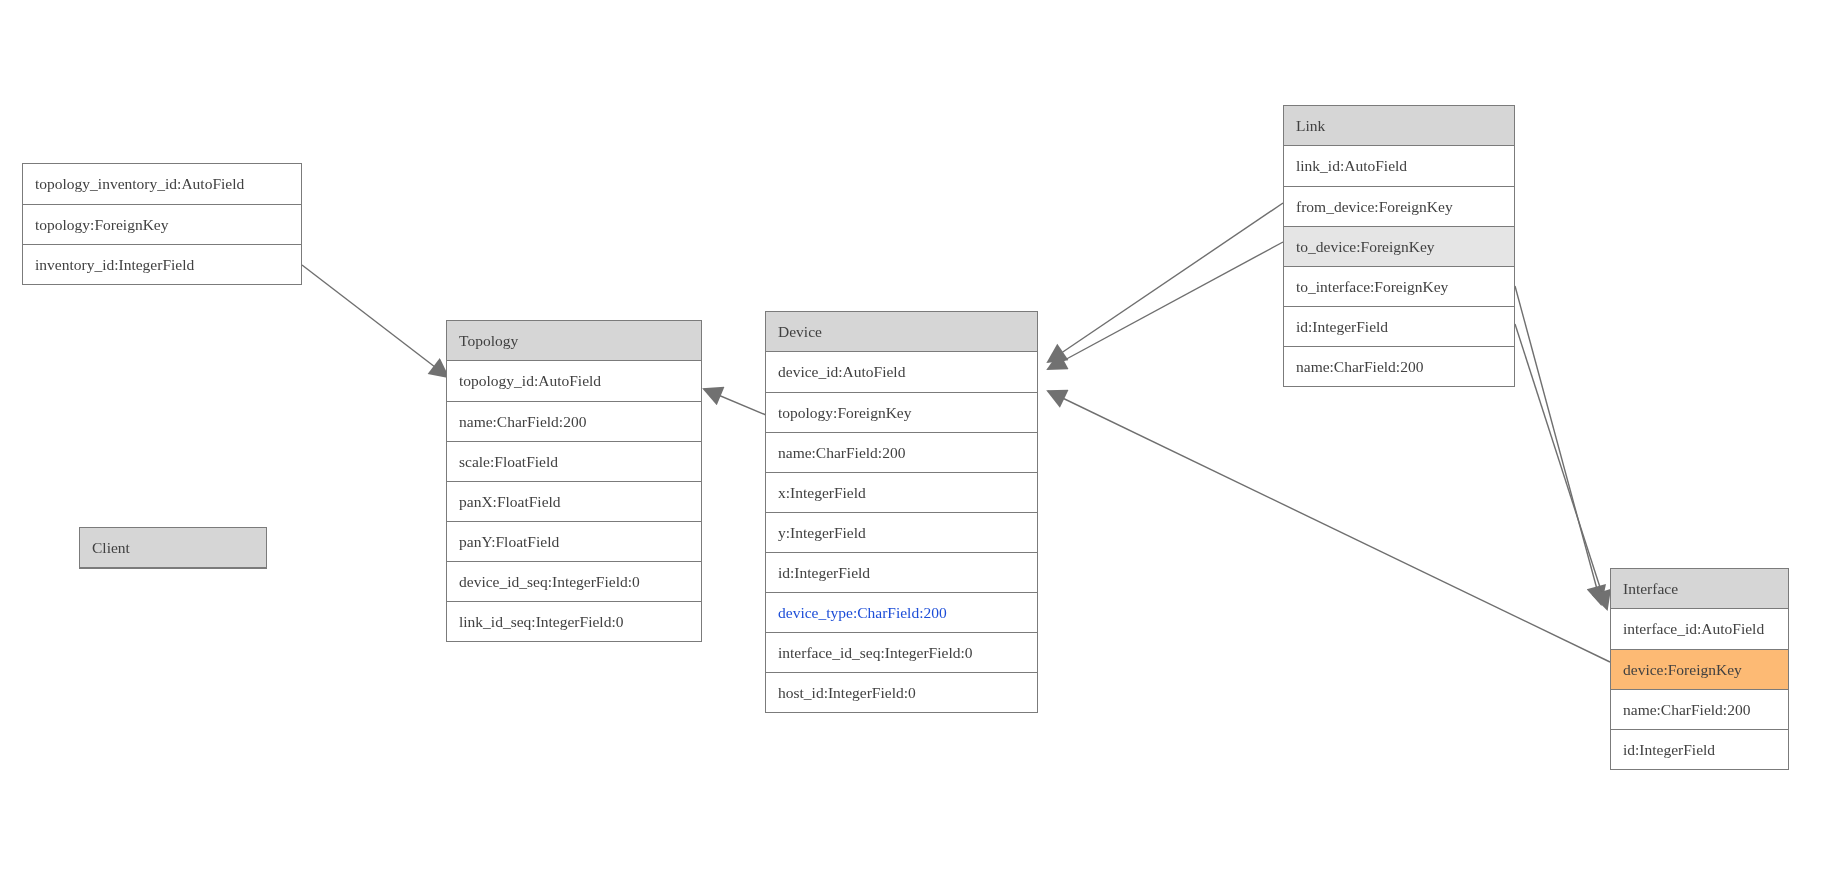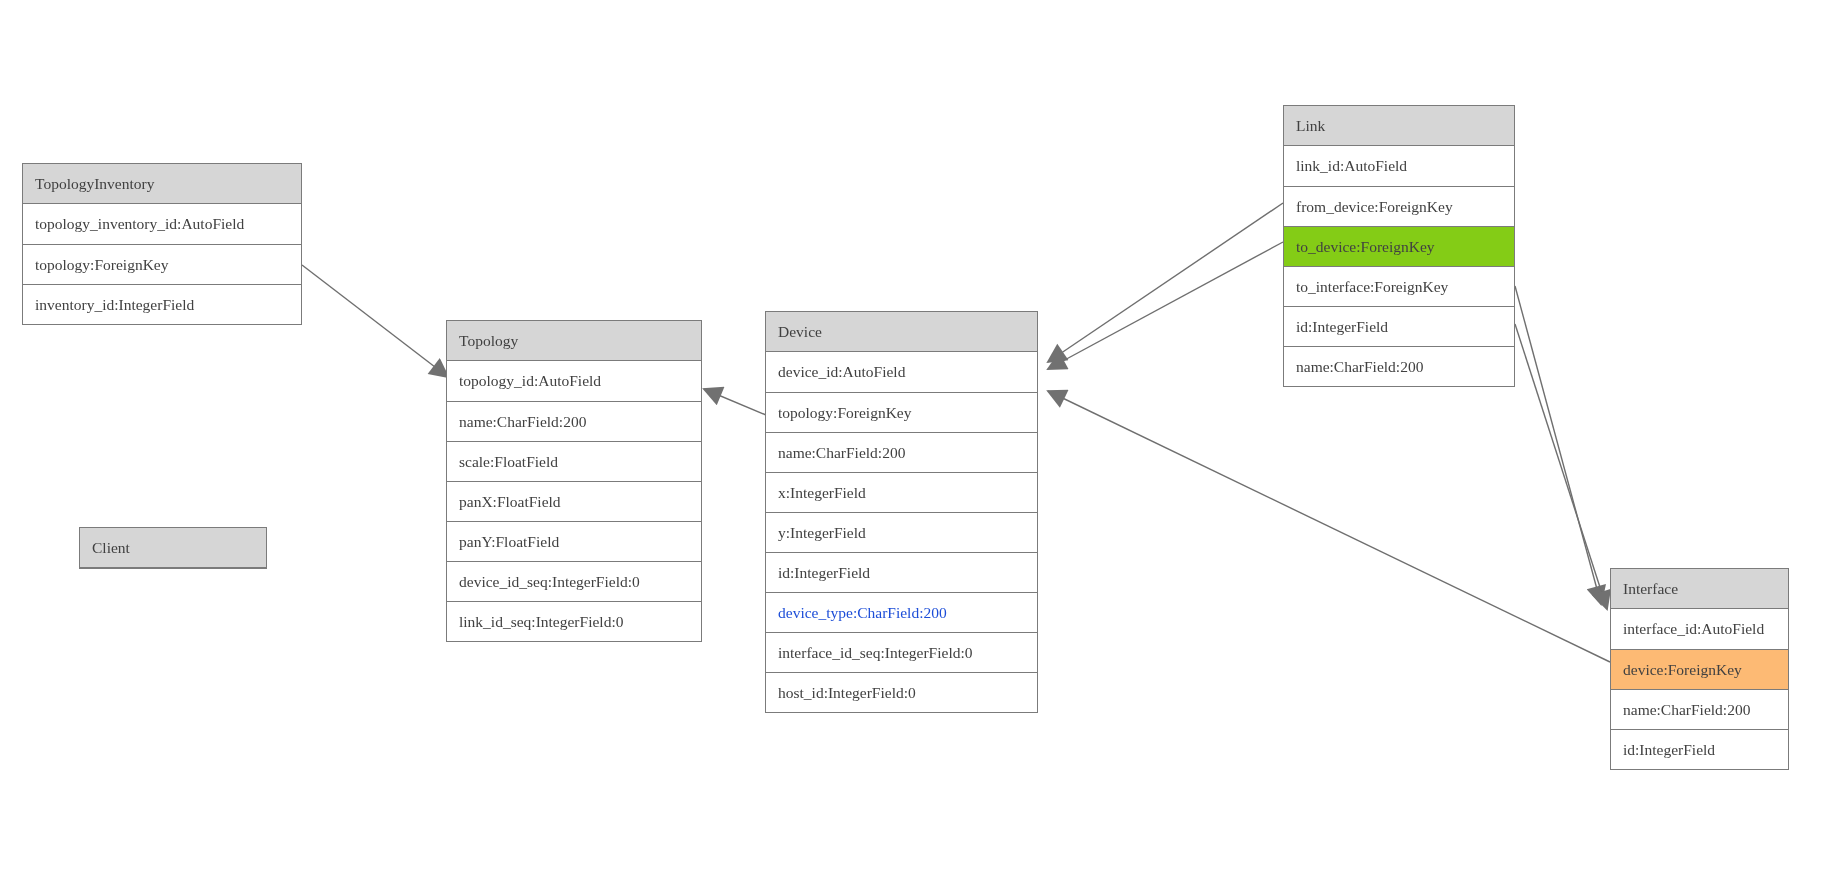--- a/index.html
+++ b/index.html
@@ -55,21 +55,20 @@
       </defs>
       <line x1="302" y1="265" x2="448" y2="377" stroke="#6f6f6f" stroke-width="1.4" marker-end="url(#arrowhead)"></line>
       <line x1="766" y1="415" x2="704" y2="389" stroke="#6f6f6f" stroke-width="1.4" marker-end="url(#arrowhead)"></line>
       <line x1="1283" y1="203" x2="1048" y2="362" stroke="#6f6f6f" stroke-width="1.4" marker-end="url(#arrowhead)"></line>
       <line x1="1283" y1="242" x2="1048" y2="369" stroke="#6f6f6f" stroke-width="1.4" marker-end="url(#arrowhead)"></line>
       <line x1="1610" y1="662" x2="1048" y2="391" stroke="#6f6f6f" stroke-width="1.4" marker-end="url(#arrowhead)"></line>
       <line x1="1515" y1="286" x2="1601" y2="604" stroke="#6f6f6f" stroke-width="1.4" marker-end="url(#arrowhead)"></line>
       <line x1="1515" y1="324" x2="1607" y2="609" stroke="#6f6f6f" stroke-width="1.4" marker-end="url(#arrowhead)"></line>
     </svg>
     <div class="entity" style="left: 22px; top: 163px; width: 280px; border-color: rgb(123, 123, 123);">
-      <div class="entity-header" style="background: rgb(214, 214, 214); color: rgb(65, 65, 65); border-bottom-color: rgb(123, 123, 123);">TopologyInventory</div>
       <div class="entity-field" style="background: rgb(255, 255, 255); color: rgb(65, 65, 65); border-top-color: rgb(123, 123, 123);">topology_inventory_id:AutoField</div>
       <div class="entity-field" style="background: rgb(255, 255, 255); color: rgb(65, 65, 65); border-top-color: rgb(123, 123, 123);">topology:ForeignKey</div>
       <div class="entity-field" style="background: rgb(255, 255, 255); color: rgb(65, 65, 65); border-top-color: rgb(123, 123, 123);">inventory_id:IntegerField</div>
     </div>
     <div class="entity" style="left: 446px; top: 320px; width: 256px; border-color: rgb(123, 123, 123);">
       <div class="entity-header" style="background: rgb(214, 214, 214); color: rgb(65, 65, 65); border-bottom-color: rgb(123, 123, 123);">Topology</div>
       <div class="entity-field" style="background: rgb(255, 255, 255); color: rgb(65, 65, 65); border-top-color: rgb(123, 123, 123);">topology_id:AutoField</div>
       <div class="entity-field" style="background: rgb(255, 255, 255); color: rgb(65, 65, 65); border-top-color: rgb(123, 123, 123);">name:CharField:200</div>
       <div class="entity-field" style="background: rgb(255, 255, 255); color: rgb(65, 65, 65); border-top-color: rgb(123, 123, 123);">scale:FloatField</div>
       <div class="entity-field" style="background: rgb(255, 255, 255); color: rgb(65, 65, 65); border-top-color: rgb(123, 123, 123);">panX:FloatField</div>
@@ -89,21 +88,21 @@
       <div class="entity-field" style="background: rgb(255, 255, 255); color: rgb(65, 65, 65); border-top-color: rgb(123, 123, 123);">y:IntegerField</div>
       <div class="entity-field" style="background: rgb(255, 255, 255); color: rgb(65, 65, 65); border-top-color: rgb(123, 123, 123);">id:IntegerField</div>
       <div class="entity-field" style="background: rgb(255, 255, 255); color: #1d4ed8; border-top-color: rgb(123, 123, 123);">device_type:CharField:200</div>
       <div class="entity-field" style="background: rgb(255, 255, 255); color: rgb(65, 65, 65); border-top-color: rgb(123, 123, 123);">interface_id_seq:IntegerField:0</div>
       <div class="entity-field" style="background: rgb(255, 255, 255); color: rgb(65, 65, 65); border-top-color: rgb(123, 123, 123);">host_id:IntegerField:0</div>
     </div>
     <div class="entity" style="left: 1283px; top: 105px; width: 232px; border-color: rgb(123, 123, 123);">
       <div class="entity-header" style="background: rgb(214, 214, 214); color: rgb(65, 65, 65); border-bottom-color: rgb(123, 123, 123);">Link</div>
       <div class="entity-field" style="background: rgb(255, 255, 255); color: rgb(65, 65, 65); border-top-color: rgb(123, 123, 123);">link_id:AutoField</div>
       <div class="entity-field" style="background: rgb(255, 255, 255); color: rgb(65, 65, 65); border-top-color: rgb(123, 123, 123);">from_device:ForeignKey</div>
-      <div class="entity-field" style="background: #84cc16; color: rgb(65, 65, 65); border-top-color: rgb(123, 123, 123);">to_device:ForeignKey</div>
+      <div class="entity-field" style="background: #e5e5e5; color: rgb(65, 65, 65); border-top-color: rgb(123, 123, 123);">to_device:ForeignKey</div>
       <div class="entity-field" style="background: rgb(255, 255, 255); color: rgb(65, 65, 65); border-top-color: rgb(123, 123, 123);">to_interface:ForeignKey</div>
       <div class="entity-field" style="background: rgb(255, 255, 255); color: rgb(65, 65, 65); border-top-color: rgb(123, 123, 123);">id:IntegerField</div>
       <div class="entity-field" style="background: rgb(255, 255, 255); color: rgb(65, 65, 65); border-top-color: rgb(123, 123, 123);">name:CharField:200</div>
     </div>
     <div class="entity" style="left: 1610px; top: 568px; width: 179px; border-color: rgb(123, 123, 123);">
       <div class="entity-header" style="background: rgb(214, 214, 214); color: rgb(65, 65, 65); border-bottom-color: rgb(123, 123, 123);">Interface</div>
       <div class="entity-field" style="background: rgb(255, 255, 255); color: rgb(65, 65, 65); border-top-color: rgb(123, 123, 123);">interface_id:AutoField</div>
       <div class="entity-field" style="background: #fdba74; color: rgb(65, 65, 65); border-top-color: rgb(123, 123, 123);">device:ForeignKey</div>
       <div class="entity-field" style="background: rgb(255, 255, 255); color: rgb(65, 65, 65); border-top-color: rgb(123, 123, 123);">name:CharField:200</div>
       <div class="entity-field" style="background: rgb(255, 255, 255); color: rgb(65, 65, 65); border-top-color: rgb(123, 123, 123);">id:IntegerField</div>

